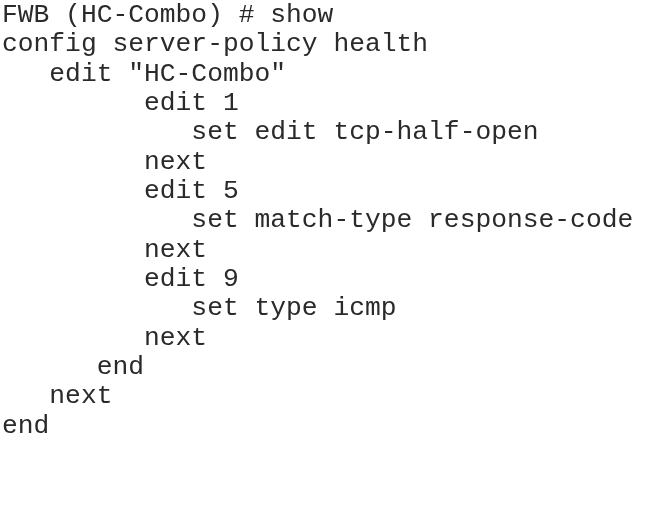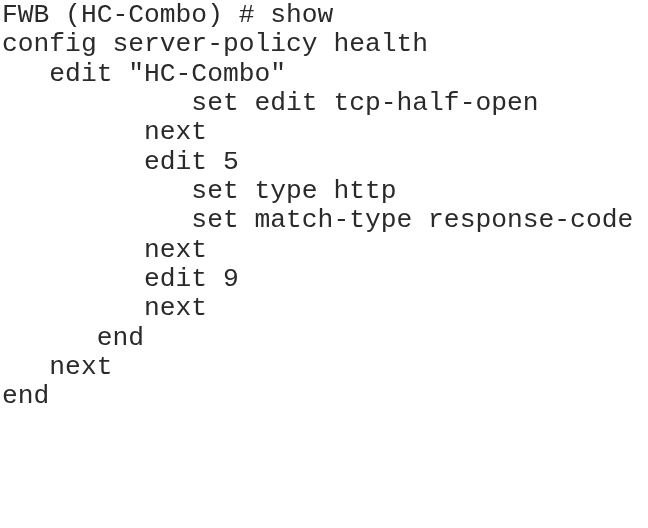--- a/index.html
+++ b/index.html
@@ -32,25 +32,26 @@
   }
 </style>
 </head>
 <body>
 
 <div class="screen">
   <div class="cli" id="cli-output" style="color: rgb(42, 42, 42);">
       <div class="line">FWB (HC-Combo) # show</div>
       <div class="line">config server-policy health</div>
       <div class="line">   edit "HC-Combo"</div>
+      <div class="line">         edit 1</div>
       <div class="line">            set edit tcp-half-open</div>
       <div class="line">         next</div>
       <div class="line">         edit 5</div>
-      <div class="line">            set type http</div>
       <div class="line">            set match-type response-code</div>
       <div class="line">         next</div>
       <div class="line">         edit 9</div>
+      <div class="line">            set type icmp</div>
       <div class="line">         next</div>
       <div class="line">      end</div>
       <div class="line">   next</div>
       <div class="line">end</div>
     </div>
 </div>
 
 </body></html>

